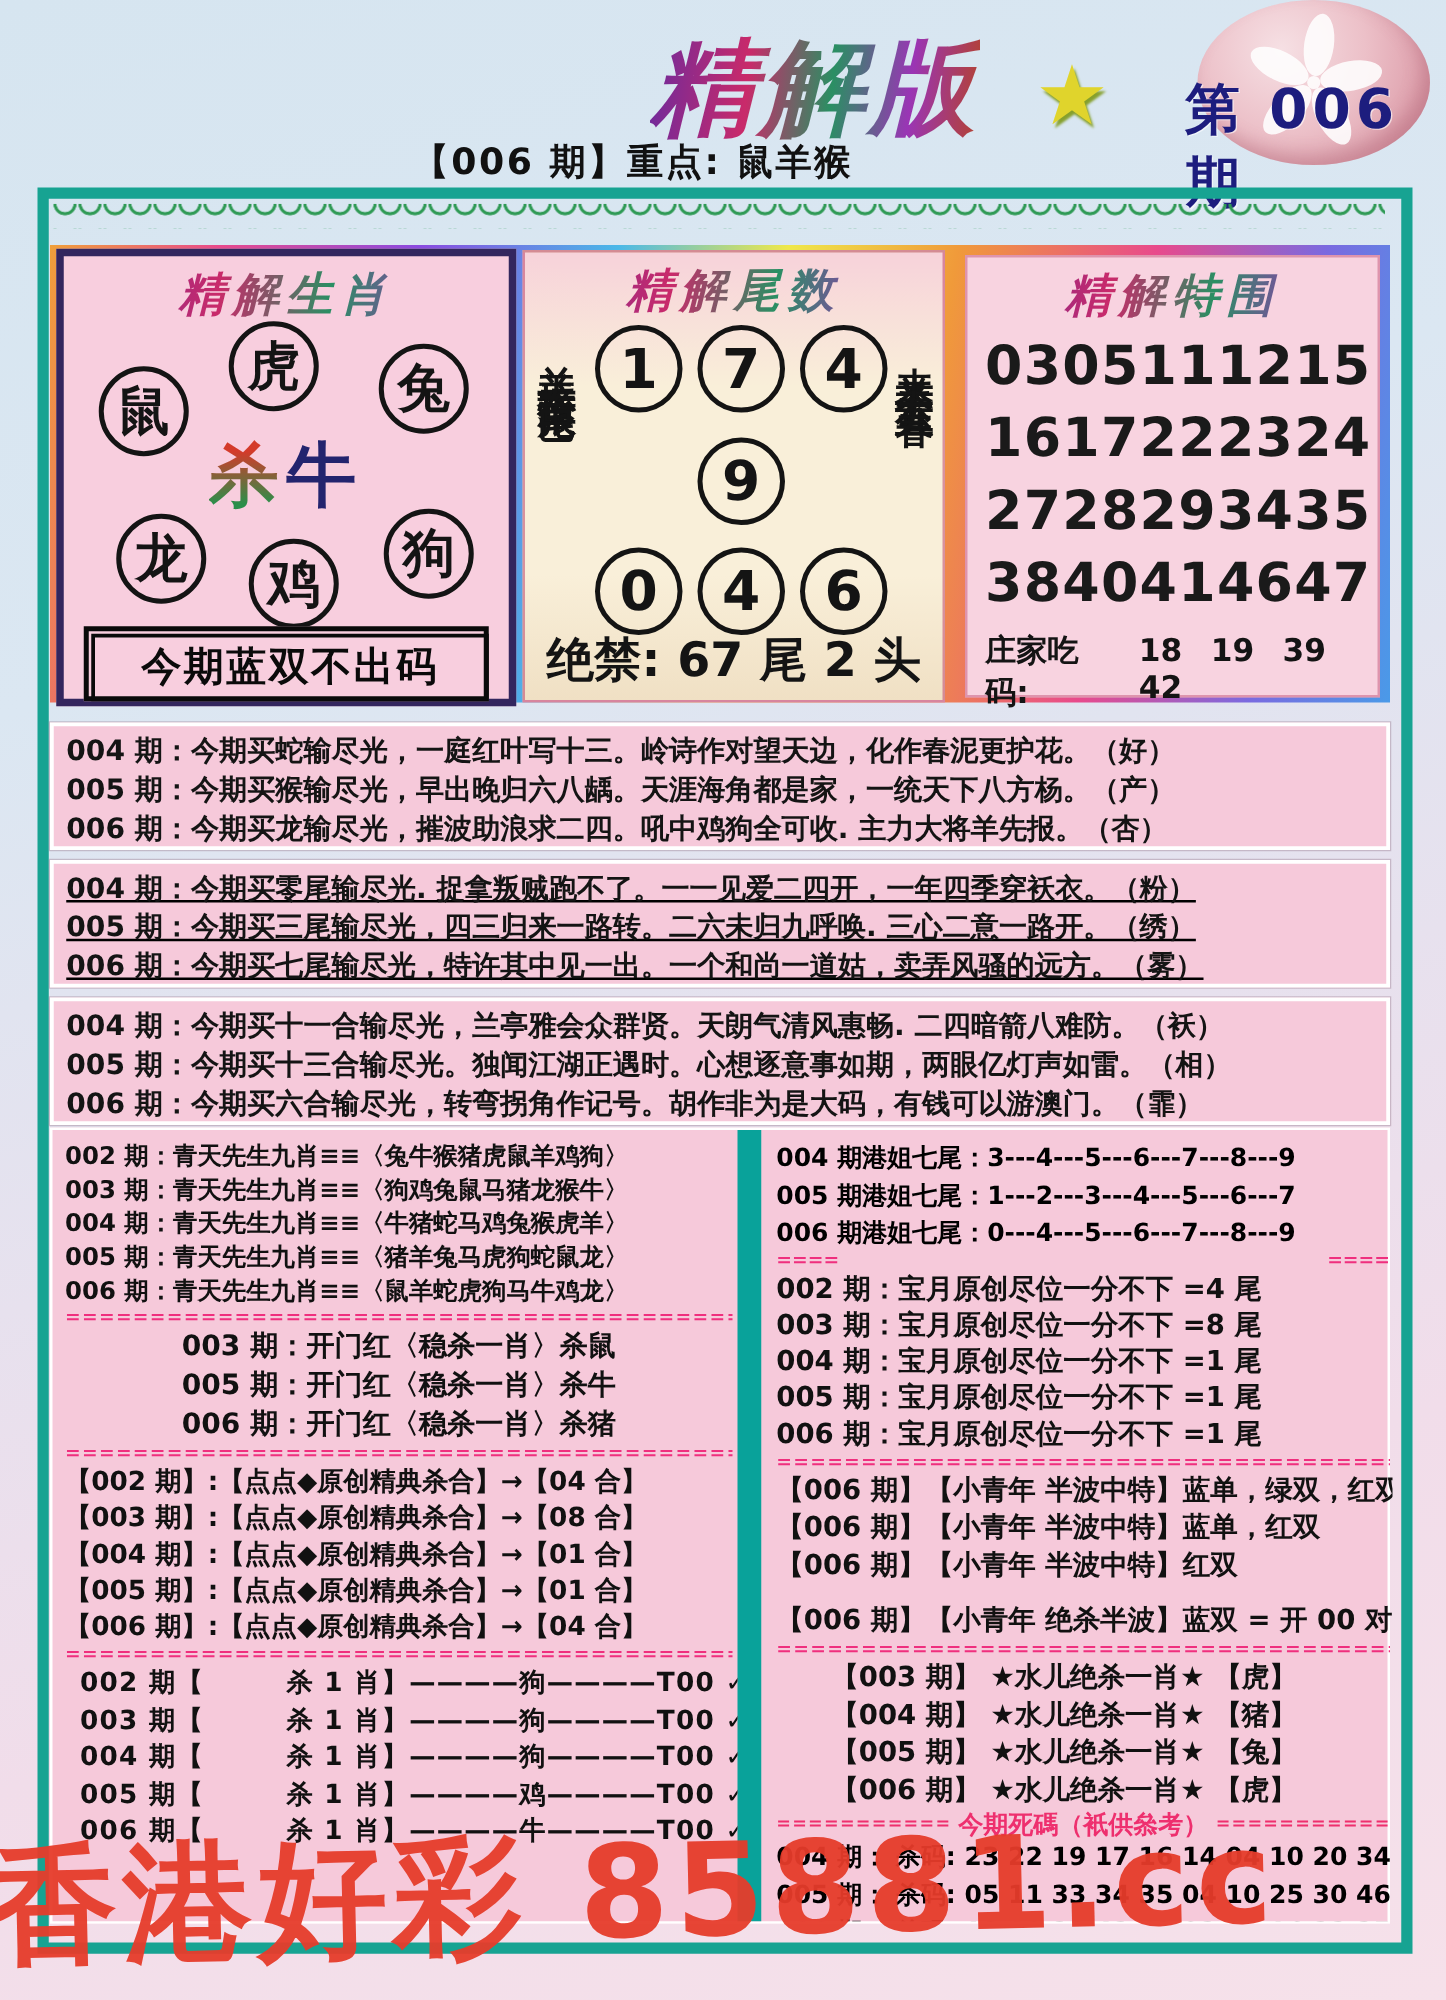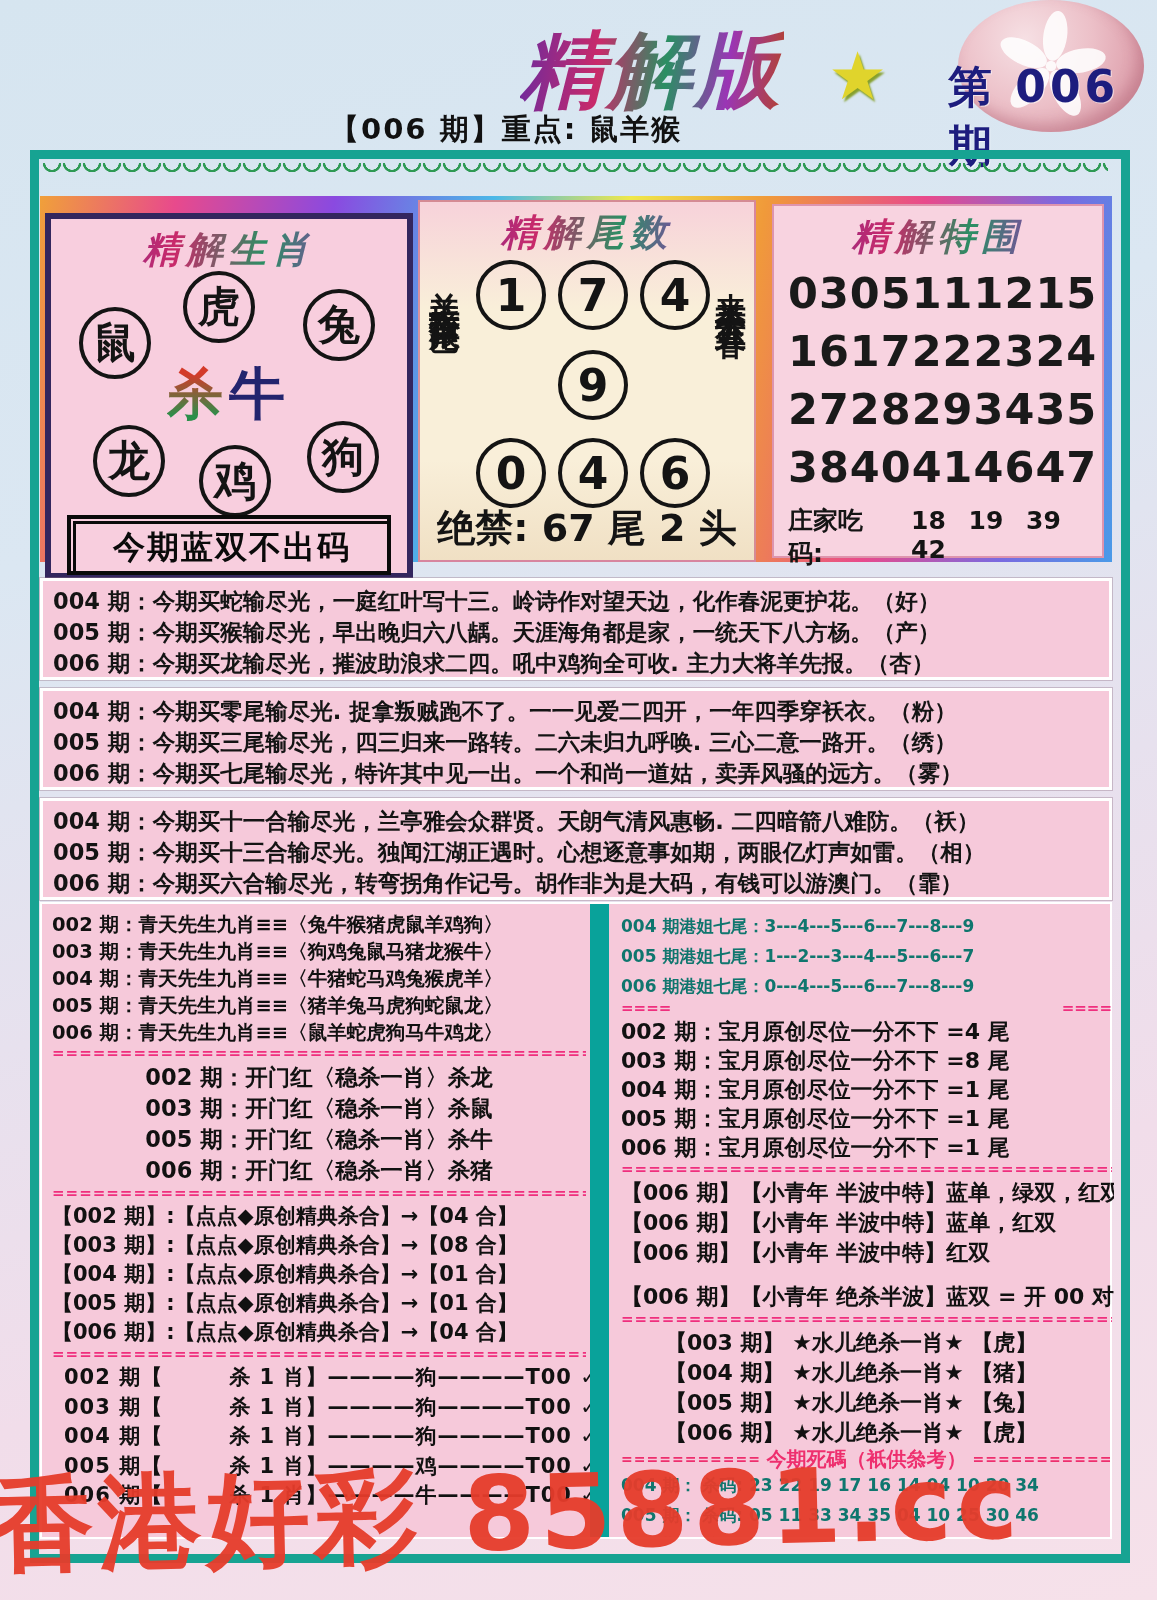--- a/index.html
+++ b/index.html
@@ -22,21 +22,21 @@
   .highlight{left:330px;top:110px;font-size:29px;font-weight:bold;color:#111;letter-spacing:2px;}
   
   .frame{left:30px;top:150px;width:1082px;height:1395px;border:9px solid #17a392;}
   .wave{left:42px;top:163px;width:1066px;height:20px;
     background-image:radial-gradient(circle at 10px 0px,rgba(0,0,0,0) 6.5px,#2f9a55 7px 9px,rgba(0,0,0,0) 9.5px);
     background-size:20px 20px;background-repeat:repeat-x;}
   
   .strip{left:40px;top:196px;width:1072px;height:366px;
     background:linear-gradient(100deg,#f0a03a 0%,#e84a8c 12%,#8a4ae0 26%,#4ab8e8 40%,#efe84a 52%,#f09a3a 64%,#e84a8c 78%,#7a6ae0 90%,#4a9ae8 100%);}
   .strip>div{position:absolute;}
-  .box1{left:5px;top:17px;width:356px;height:354px;background:#f8cede;border:6px solid #33265e;text-decoration:underline;}
+  .box1{left:5px;top:3px;width:356px;height:354px;background:#f8cede;border:6px solid #33265e;text-decoration:underline;}
   .box2{left:378px;top:4px;width:334px;height:358px;border:2px solid rgba(190,70,110,.55);
     background:linear-gradient(180deg,#f7d2da 0%,#f9efd9 30%,#f9efd9 72%,#f0e0c4 100%);}
   .box3{left:732px;top:8px;width:328px;height:350px;background:#f8d3e0;border:2px solid rgba(190,70,110,.45);}
   .box-title{position:absolute;left:0;right:0;top:6px;text-align:center;
     font-family:"DejaVu Serif",serif;font-style:italic;font-size:37px;font-weight:bold;letter-spacing:6px;
     background:linear-gradient(95deg,#6b2a9e,#c92a6a 35%,#2a8f63 60%,#9a35b5 85%);
     -webkit-background-clip:text;background-clip:text;color:transparent;}
   .zc{position:absolute;width:64px;height:64px;border:4px solid #141414;border-radius:50%;
     display:flex;align-items:center;justify-content:center;font-size:42px;font-weight:bold;color:#141414;background:transparent;}
   .kill-line{position:absolute;left:0;right:0;top:138px;text-align:center;font-size:56px;font-weight:bold;letter-spacing:6px;}
@@ -61,21 +61,21 @@
   .pblock .pl{font-size:22.5px;font-weight:bold;color:#141414;line-height:31px;white-space:nowrap;}
   
   .bottom{left:40px;top:902px;width:1072px;height:637px;background:#f6c9da;border:2px solid #ffffff;box-sizing:border-box;}
   .vdiv{position:absolute;left:548px;top:0;width:19px;height:100%;background:#09a29a;}
   .lcol{position:absolute;left:0;top:0;width:548px;height:100%;padding:7px 4px 0 10px;box-sizing:border-box;overflow:hidden;}
   .rcol{position:absolute;left:567px;top:0;width:505px;height:100%;padding:7px 2px 0 12px;box-sizing:border-box;overflow:hidden;}
   .l19{font-size:19.5px;line-height:27px;font-weight:bold;color:#111;white-space:nowrap;}
   .l22c{font-size:22.5px;line-height:31px;font-weight:bold;color:#111;text-align:center;white-space:nowrap;}
   .l21{font-size:21px;line-height:29px;font-weight:bold;color:#111;white-space:nowrap;}
   .l21s{font-size:21px;line-height:29.5px;font-weight:bold;color:#111;white-space:nowrap;padding-left:12px;letter-spacing:1px;}
-  .r21{font-size:17px;line-height:30px;font-weight:bold;color:#0f766e;white-space:nowrap;}
+  .r21{font-size:20px;line-height:30px;font-weight:bold;color:#000000;white-space:nowrap;}
   .r22{font-size:22px;line-height:29px;font-weight:bold;color:#111;white-space:nowrap;}
   .r22b{font-size:22px;line-height:30px;font-weight:bold;color:#111;white-space:nowrap;}
   .rind{padding-left:44px;}
   .sep{height:16px;line-height:15px;font-size:15px;font-weight:bold;color:#ef2f7e;
     overflow:hidden;white-space:nowrap;letter-spacing:1px;}
   .sepshort{display:flex;justify-content:space-between;height:16px;line-height:15px;
     font-size:15px;font-weight:bold;color:#ef2f7e;overflow:hidden;}
   .sima{display:flex;align-items:center;gap:6px;height:22px;color:#ee2f6e;font-weight:bold;overflow:hidden;white-space:nowrap;}
   .sima .lab{font-size:20px;}
   .sima .sd{font-size:14px;letter-spacing:1px;overflow:hidden;}
@@ -169,21 +169,21 @@
       </div>
     </div>
   </div>
 
   <div class="abs pblock" style="top:578px;">
     <div class="pl">004 期：今期买蛇输尽光，一庭红叶写十三。岭诗作对望天边，化作春泥更护花。（好）</div>
     <div class="pl">005 期：今期买猴输尽光，早出晚归六八龋。天涯海角都是家，一统天下八方杨。（产）</div>
     <div class="pl">006 期：今期买龙输尽光，摧波助浪求二四。吼中鸡狗全可收.  主力大将羊先报。（杏）</div>
   </div>
 
-  <div class="abs pblock" style="top:688px;">
+  <div class="abs pblock" style="top:688px;text-decoration:underline;">
     <div class="pl">004 期：今期买零尾输尽光.  捉拿叛贼跑不了。一一见爱二四开，一年四季穿袄衣。（粉）</div>
     <div class="pl">005 期：今期买三尾输尽光，四三归来一路转。二六未归九呼唤.  三心二意一路开。（绣）</div>
     <div class="pl">006 期：今期买七尾输尽光，特许其中见一出。一个和尚一道姑，卖弄风骚的远方。（雾）</div>
   </div>
 
   <div class="abs pblock" style="top:798px;">
     <div class="pl">004 期：今期买十一合输尽光，兰亭雅会众群贤。天朗气清风惠畅.  二四暗箭八难防。（袄）</div>
     <div class="pl">005 期：今期买十三合输尽光。独闻江湖正遇时。心想逐意事如期，两眼亿灯声如雷。（相）</div>
     <div class="pl">006 期：今期买六合输尽光，转弯拐角作记号。胡作非为是大码，有钱可以游澳门。（霏）</div>
   </div>
@@ -191,21 +191,20 @@
   <div class="abs bottom">
     <div class="vdiv"></div>
 
     <div class="lcol">
       <div class="l19">002 期：青天先生九肖≡≡〈兔牛猴猪虎鼠羊鸡狗〉</div>
       <div class="l19">003 期：青天先生九肖≡≡〈狗鸡兔鼠马猪龙猴牛〉</div>
       <div class="l19">004 期：青天先生九肖≡≡〈牛猪蛇马鸡兔猴虎羊〉</div>
       <div class="l19">005 期：青天先生九肖≡≡〈猪羊兔马虎狗蛇鼠龙〉</div>
       <div class="l19">006 期：青天先生九肖≡≡〈鼠羊蛇虎狗马牛鸡龙〉</div>
       <div class="sep">================================================================</div>
-      <div class="l22c">002 期：开门红〈稳杀一肖〉杀龙</div>
       <div class="l22c">003 期：开门红〈稳杀一肖〉杀鼠</div>
       <div class="l22c">005 期：开门红〈稳杀一肖〉杀牛</div>
       <div class="l22c">006 期：开门红〈稳杀一肖〉杀猪</div>
       <div class="sep">================================================================</div>
       <div class="l21">【002 期】:【点点◆原创精典杀合】→【04 合】</div>
       <div class="l21">【003 期】:【点点◆原创精典杀合】→【08 合】</div>
       <div class="l21">【004 期】:【点点◆原创精典杀合】→【01 合】</div>
       <div class="l21">【005 期】:【点点◆原创精典杀合】→【01 合】</div>
       <div class="l21">【006 期】:【点点◆原创精典杀合】→【04 合】</div>
       <div class="sep">================================================================</div>

